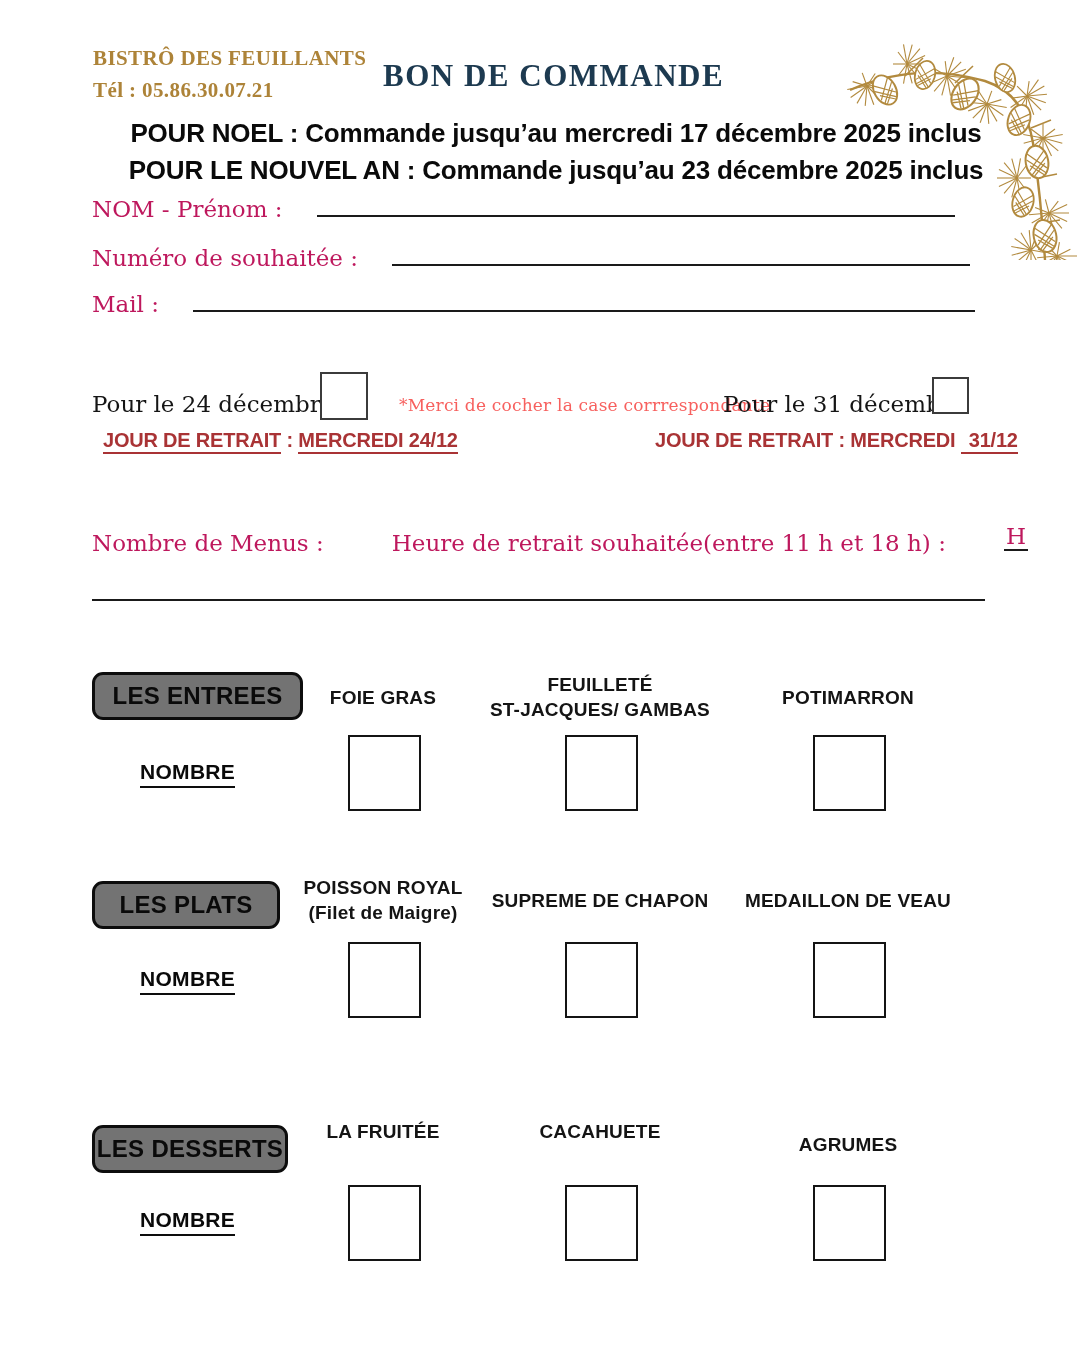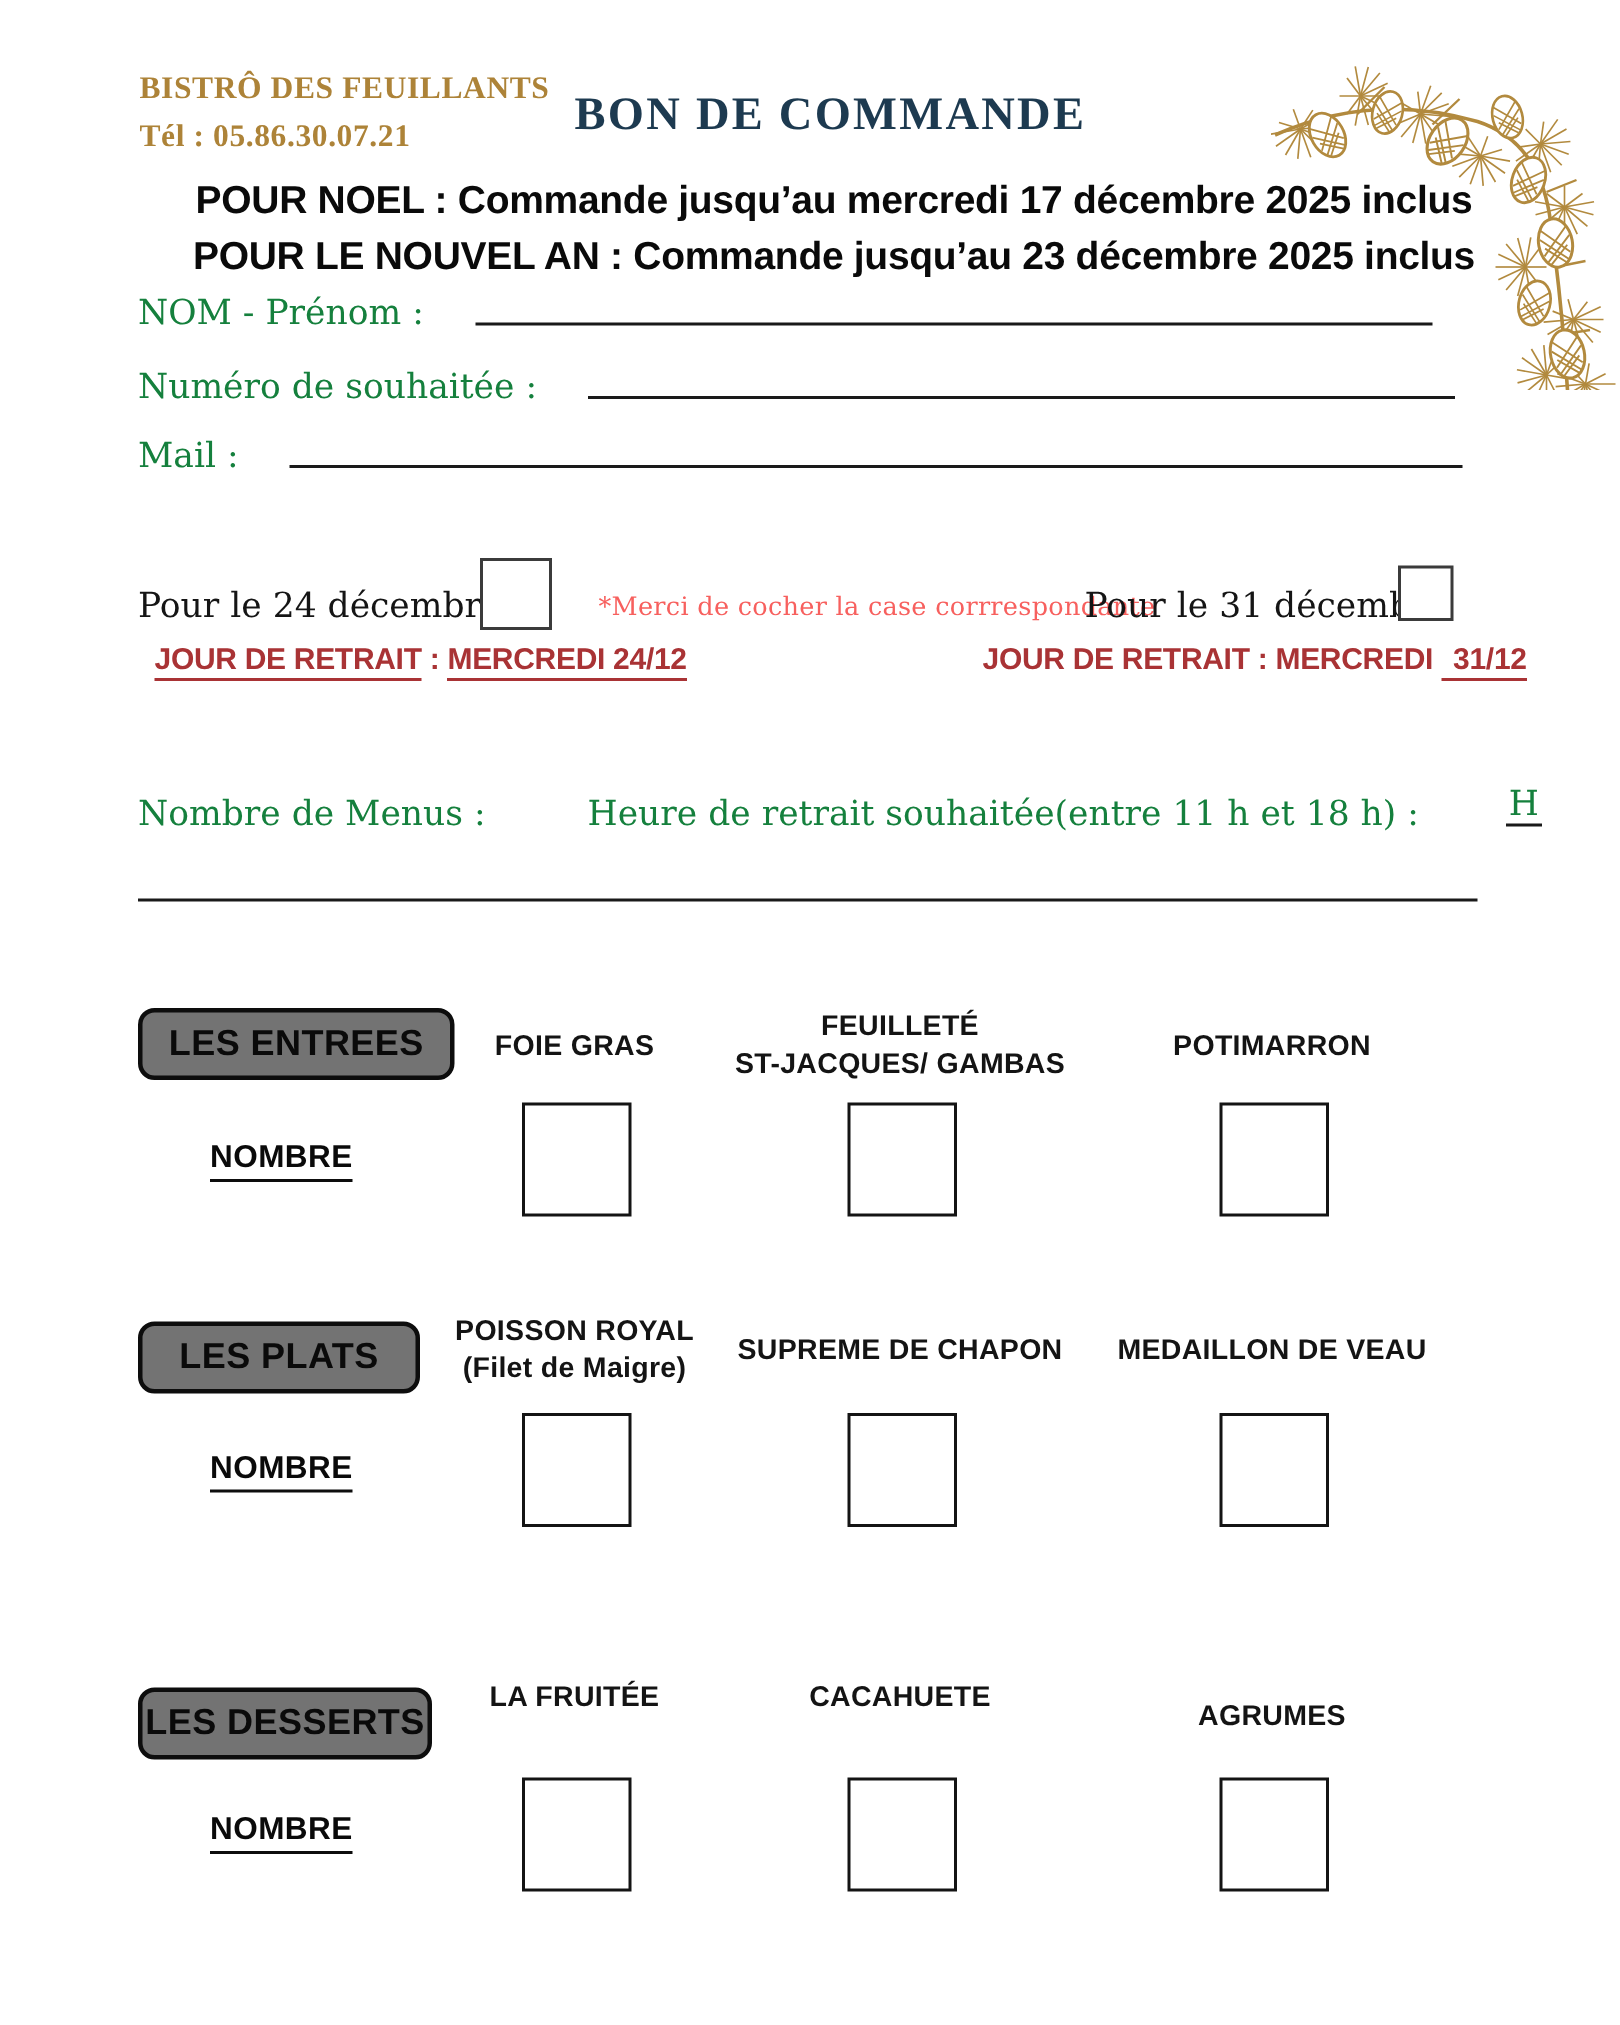--- a/index.html
+++ b/index.html
@@ -16,21 +16,21 @@
          font-size:31px;color:#1d3a50;letter-spacing:1.5px;}
   .pine{position:absolute;top:28px;right:0;}
 
   
   .notice{left:16px;width:1080px;text-align:center;font-weight:bold;font-size:26px;
           letter-spacing:-0.2px;color:#0a0a0a;}
   .notice1{top:118px;} .notice2{top:155px;}
 
   
   .frow{position:absolute;display:flex;align-items:flex-end;
-        font-family:"DejaVu Serif",serif;font-size:23px;color:#15803d;gap:24px;}
+        font-family:"DejaVu Serif",serif;font-size:23px;color:#be185d;gap:24px;}
   .frow .lbl{white-space:nowrap;}
   .fill{flex:1;border-bottom:2.2px solid #1a1a1a;margin:0 0 5px 10px;}
   .seg{border-bottom:2.2px solid #1a1a1a;margin-bottom:5px;}
 
   .row-name{left:92px;top:196px;width:863px;}
   .row-phone{left:92px;top:245px;width:878px;}
   .row-mail{left:92px;top:291px;width:883px;}
   .row-menus{left:92px;top:507px;width:871px;margin-top:16px;}
   .row-allerg{left:92px;top:531px;width:893px;}
   .cont-line{left:92px;top:578px;width:893px;height:21px;border-bottom:2.4px solid #1a1a1a;}

